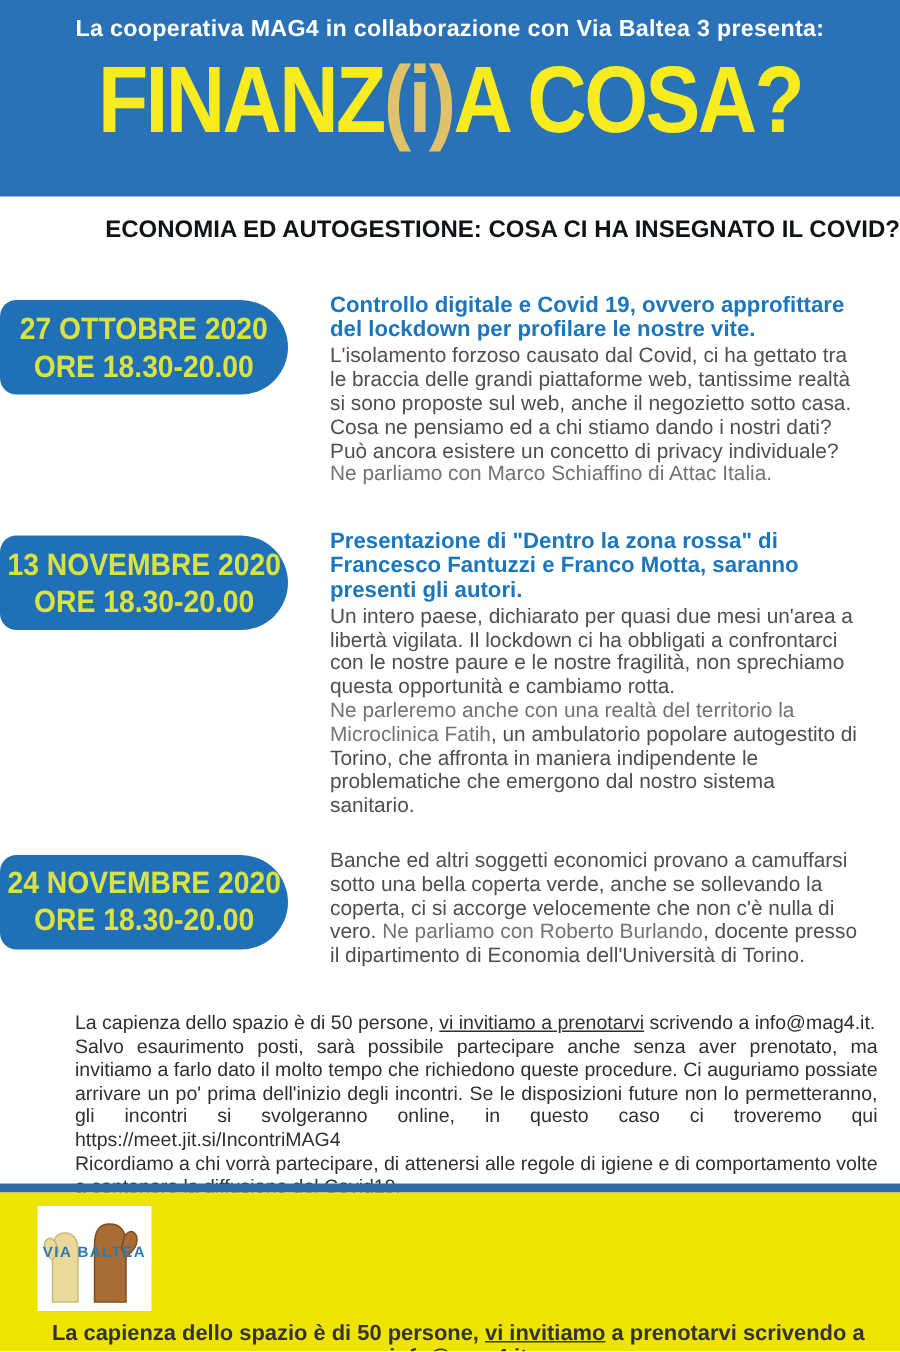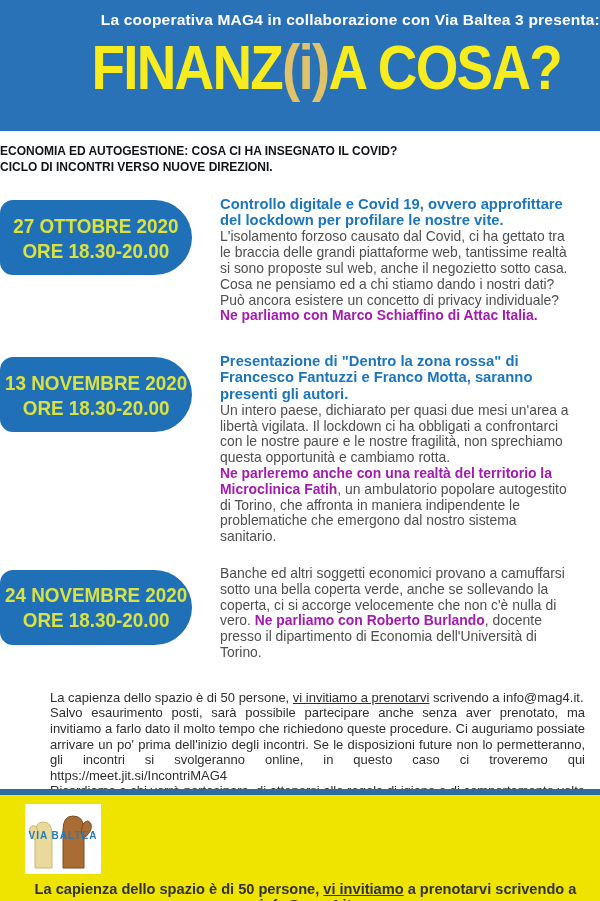--- a/index.html
+++ b/index.html
@@ -11,21 +11,21 @@
     height: 901px;
     margin: 0 auto;
     background: #ffffff;
     overflow: hidden;
   }
 
   
   .header {
     background: #2a72b8;
     height: 131px;
-    text-align: right;
+    text-align: center;
     padding-top: 11px;
     overflow: hidden;
   }
   .presents {
     color: #ffffff;
     font-weight: bold;
     font-size: 15.5px;
     letter-spacing: 0.2px;
   }
   .main-title {
@@ -36,41 +36,41 @@
     letter-spacing: -2px;
     transform: scaleX(0.87);
     transform-origin: 50% 50%;
     color: #f8ec1e;
     line-height: 1.0;
   }
   .main-title .gold { color: #dfc269; }
 
   
   .subtitle {
-    text-align: left;
+    text-align: right;
     color: #101418;
     font-weight: bold;
-    font-size: 12px;
+    font-size: 16px;
     line-height: 1.35;
     padding-top: 12px;
     height: 62px;
   }
 
   
   .events { padding-top: 3px; }
   .event-row {
     display: flex;
     align-items: flex-start;
     margin-bottom: 29px;
   }
   .event-row.tight { margin-bottom: 21px; }
   .date-badge {
     flex-shrink: 0;
     width: 192px;
-    height: 75px;
+    height: 63px;
     background: #1f70b6;
     border-radius: 14px 40px 40px 14px;
     display: flex;
     align-items: center;
     justify-content: center;
     margin-top: 4px;
   }
   .date-inner {
     color: #d9e240;
     font-weight: bold;
@@ -91,21 +91,21 @@
     font-weight: bold;
     font-size: 14.8px;
     line-height: 16.2px;
     margin-bottom: 1px;
   }
   .event-body {
     color: #4f4f4f;
     font-size: 13.9px;
     line-height: 15.8px;
   }
-  .event-body .seg-bold { font-weight: bold; color: #a21caf; }
+  .event-body .seg-bold { font-weight: normal; color: #737373; }
 
   
   .booking {
     margin: 0 15px;
     color: #2f2f2f;
     font-size: 13px;
     line-height: 15.6px;
   }
   .booking p { text-align: justify; margin-left: 35px; }
   .booking p.first { text-align: left; }
@@ -180,21 +180,20 @@
 
 <div class="page">
 
   <div class="header">
     <div class="presents">La cooperativa MAG4 in collaborazione con Via Baltea 3 presenta:</div>
     <div class="main-title"><span>FINANZ</span><span class="gold">(i)</span><span>A COSA?</span></div>
   </div>
 
   <div class="subtitle">
     <div>ECONOMIA ED AUTOGESTIONE: COSA CI HA INSEGNATO IL COVID?</div>
-    <div>CICLO DI INCONTRI VERSO NUOVE DIREZIONI.</div>
   </div>
 
   <div class="events">
 
     <div class="event-row">
       <div class="date-badge">
         <div class="date-inner">
           <div>27 OTTOBRE 2020</div>
           <div>ORE 18.30-20.00</div>
         </div>

